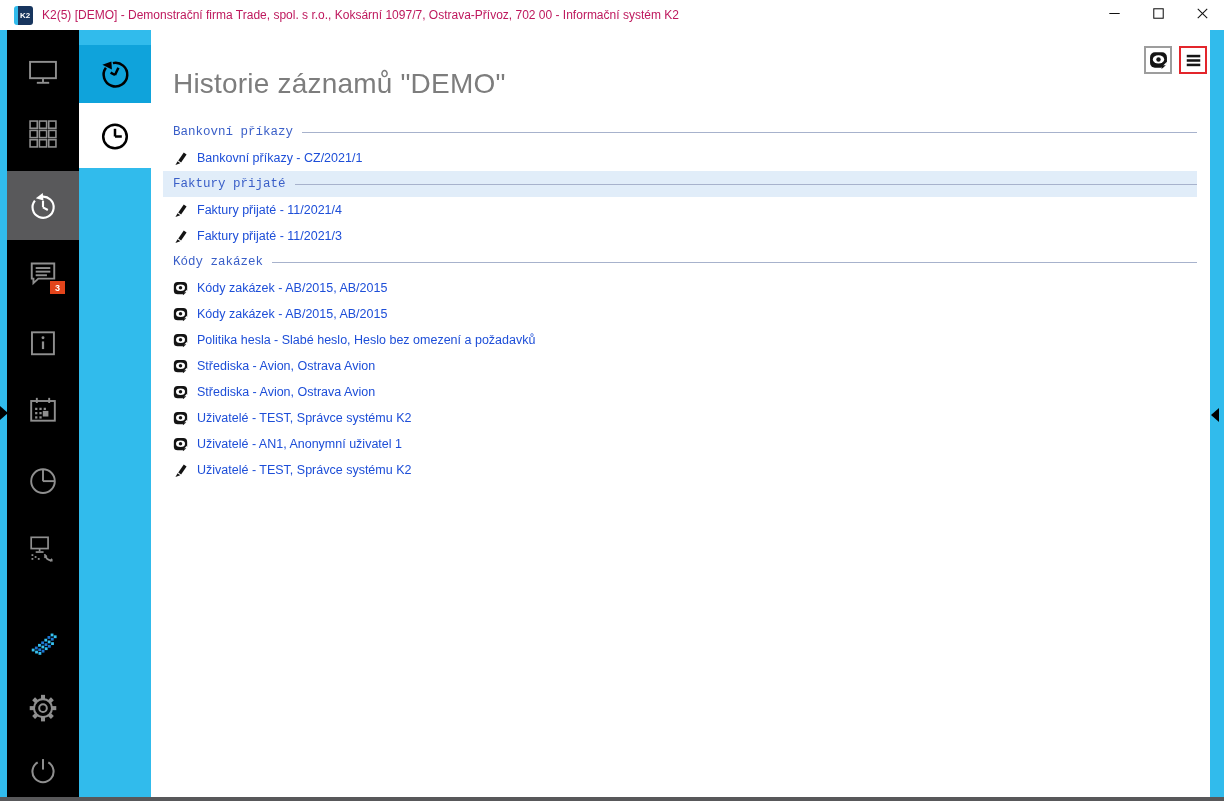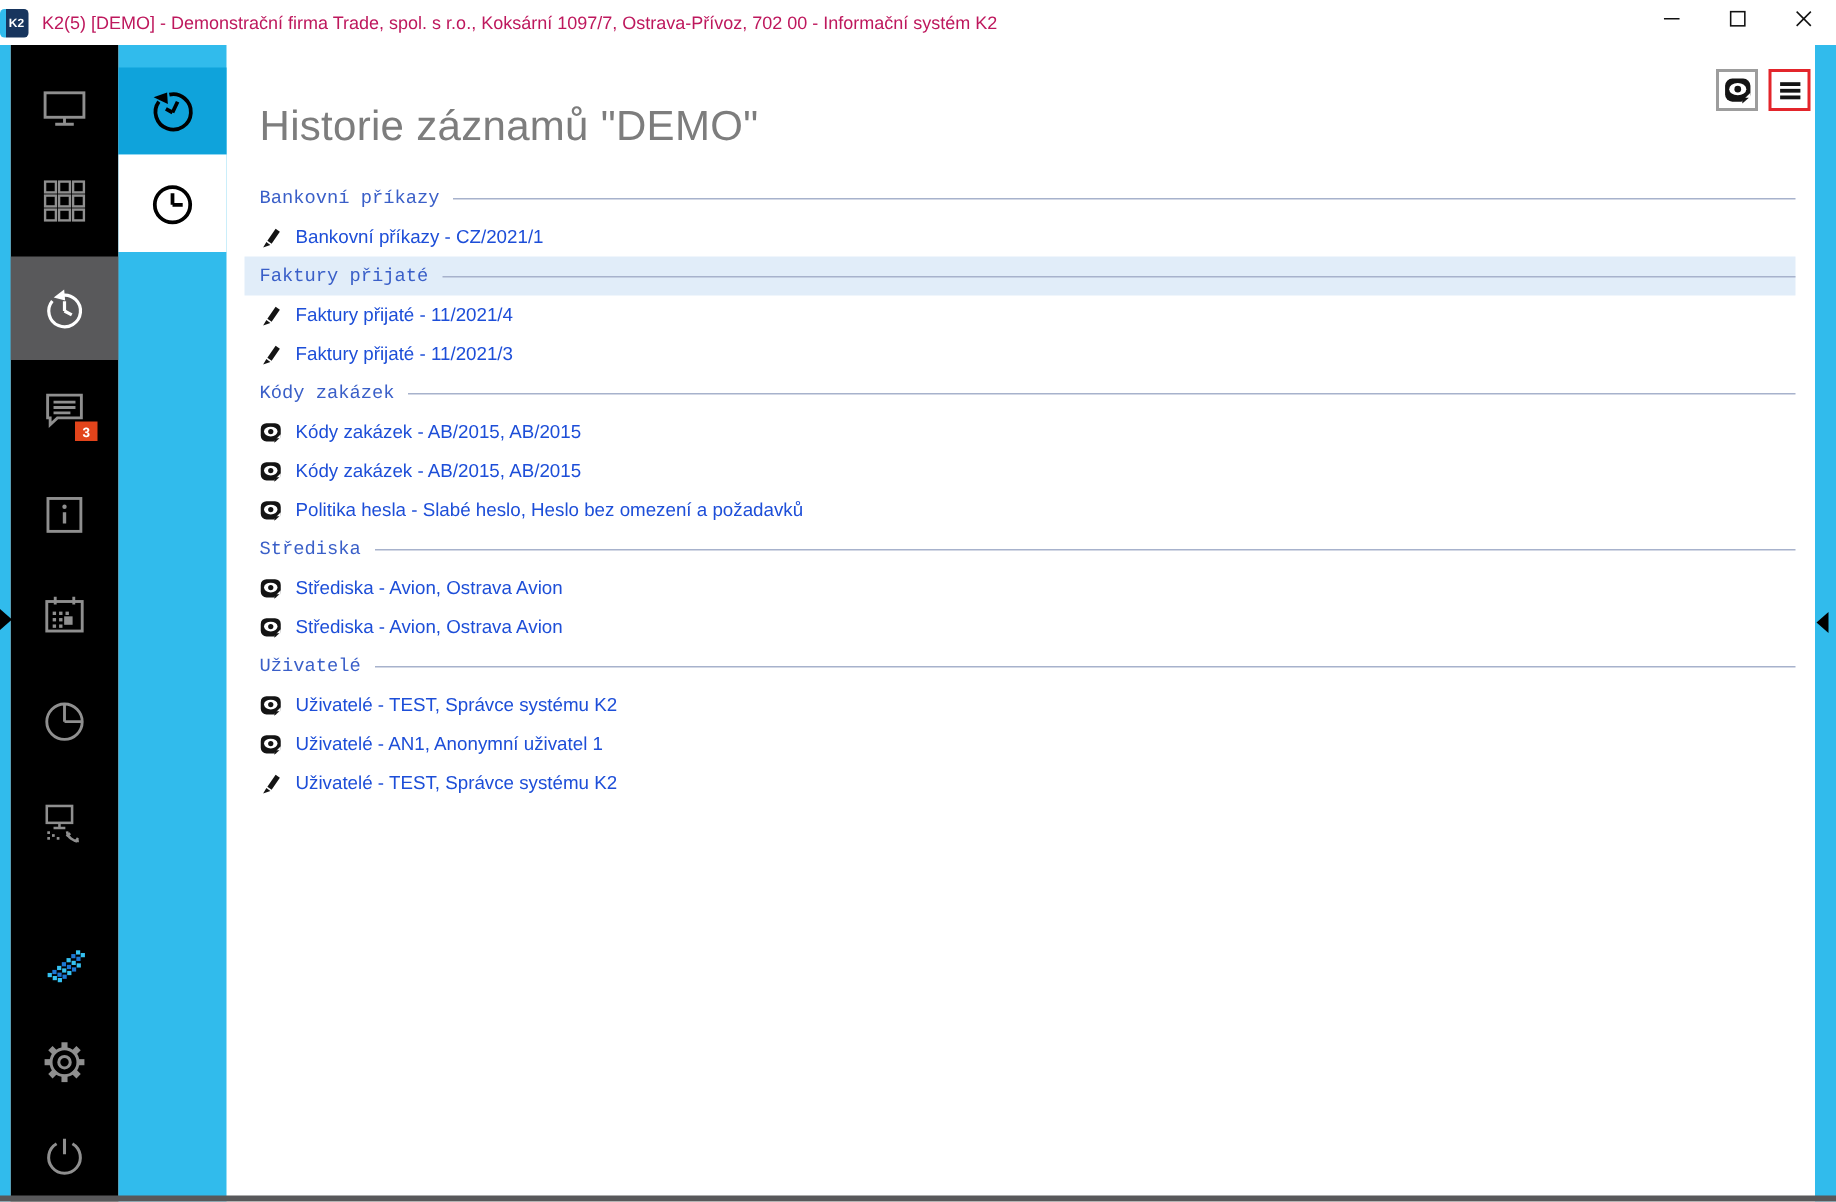--- a/index.html
+++ b/index.html
@@ -4,21 +4,21 @@
 <style>
   html,body{margin:0;padding:0;}
   body{
     width:1224px;height:801px;position:relative;overflow:hidden;
     background:#fff;
     font-family:"Liberation Sans","DejaVu Sans",sans-serif;
     box-shadow:inset 0 0 0 1px #8a8a8a;
   }
   
   .titlebar{position:absolute;left:0;top:0;width:1224px;height:30px;background:#fff;display:flex;align-items:center;z-index:5;}
-  .app-icon{width:19px;height:19px;margin-left:0;border-radius:3px;position:relative;flex:none;
+  .app-icon{width:19px;height:19px;margin-left:14px;border-radius:3px;position:relative;flex:none;
     background:linear-gradient(90deg,var(--cyan) 0 4px,#17355e 4px);display:flex;align-items:center;justify-content:center;}
   .app-icon span{color:#fff;font-size:8px;font-weight:bold;margin-left:3px;}
   .win-title{font-size:12px;color:#be185d;margin-left:9px;white-space:nowrap;}
   .win-controls{margin-left:auto;display:flex;height:30px;}
   .win-btn{width:44px;height:30px;display:flex;align-items:center;justify-content:center;color:#111;}
   .win-btn svg{width:17px;height:17px;}
   
   .left-strip{position:absolute;left:0;top:30px;width:7px;height:771px;background:var(--cyan);z-index:4;}
   .left-strip .expander{position:absolute;left:0;top:376px;width:0;height:0;border-top:7px solid transparent;border-bottom:7px solid transparent;border-left:8px solid #000;}
   .right-strip{position:absolute;left:1210px;top:30px;width:14px;height:771px;background:var(--cyan);z-index:4;}
@@ -378,24 +378,20 @@
           <svg viewBox="0 0 18 18" xmlns="http://www.w3.org/2000/svg">
             <rect x="1" y="1.3" width="16" height="14.6" rx="4.6" fill="currentColor"></rect>
             <ellipse cx="9" cy="8" rx="5.4" ry="3.9" fill="#fff"></ellipse>
             <circle cx="9" cy="8" r="2.1" fill="currentColor"></circle>
             <path d="M11.3 15.9 L17 15.9 L17 10.2 Z" fill="#fff"></path>
             <path d="M11.9 17 L16 13.4 L11.9 13.4 Z" fill="currentColor"></path>
           </svg>
         </span>
     <span class="row-text">Politika hesla - Slabé heslo, Heslo bez omezení a požadavků</span>
   </div>
-      <div class="grow group-header">
-    <span class="group-label">Střediska</span>
-    <span class="group-rule"></span>
-  </div>
       <div class="grow row">
     <span class="icon">
           <svg viewBox="0 0 18 18" xmlns="http://www.w3.org/2000/svg">
             <rect x="1" y="1.3" width="16" height="14.6" rx="4.6" fill="currentColor"></rect>
             <ellipse cx="9" cy="8" rx="5.4" ry="3.9" fill="#fff"></ellipse>
             <circle cx="9" cy="8" r="2.1" fill="currentColor"></circle>
             <path d="M11.3 15.9 L17 15.9 L17 10.2 Z" fill="#fff"></path>
             <path d="M11.9 17 L16 13.4 L11.9 13.4 Z" fill="currentColor"></path>
           </svg>
         </span>
@@ -405,24 +401,20 @@
     <span class="icon">
           <svg viewBox="0 0 18 18" xmlns="http://www.w3.org/2000/svg">
             <rect x="1" y="1.3" width="16" height="14.6" rx="4.6" fill="currentColor"></rect>
             <ellipse cx="9" cy="8" rx="5.4" ry="3.9" fill="#fff"></ellipse>
             <circle cx="9" cy="8" r="2.1" fill="currentColor"></circle>
             <path d="M11.3 15.9 L17 15.9 L17 10.2 Z" fill="#fff"></path>
             <path d="M11.9 17 L16 13.4 L11.9 13.4 Z" fill="currentColor"></path>
           </svg>
         </span>
     <span class="row-text">Střediska - Avion, Ostrava Avion</span>
-  </div>
-      <div class="grow group-header">
-    <span class="group-label">Uživatelé</span>
-    <span class="group-rule"></span>
   </div>
       <div class="grow row">
     <span class="icon">
           <svg viewBox="0 0 18 18" xmlns="http://www.w3.org/2000/svg">
             <rect x="1" y="1.3" width="16" height="14.6" rx="4.6" fill="currentColor"></rect>
             <ellipse cx="9" cy="8" rx="5.4" ry="3.9" fill="#fff"></ellipse>
             <circle cx="9" cy="8" r="2.1" fill="currentColor"></circle>
             <path d="M11.3 15.9 L17 15.9 L17 10.2 Z" fill="#fff"></path>
             <path d="M11.9 17 L16 13.4 L11.9 13.4 Z" fill="currentColor"></path>
           </svg>

